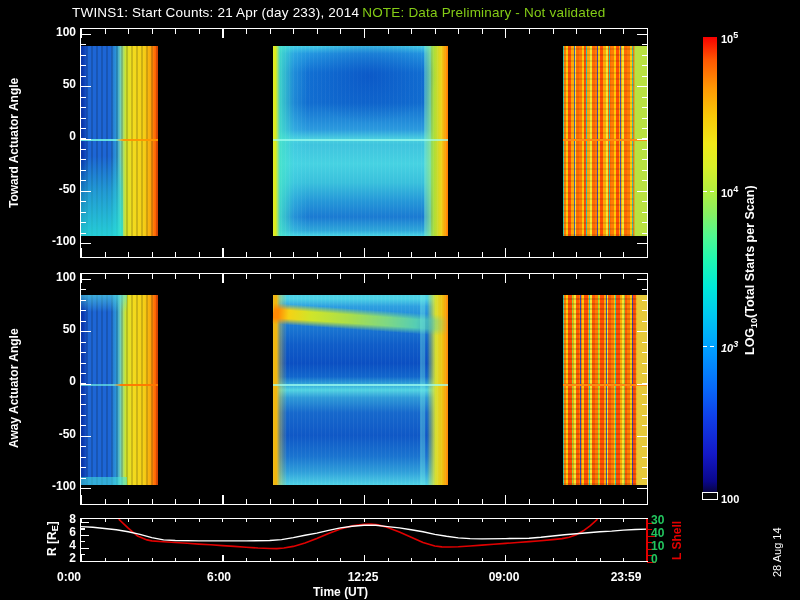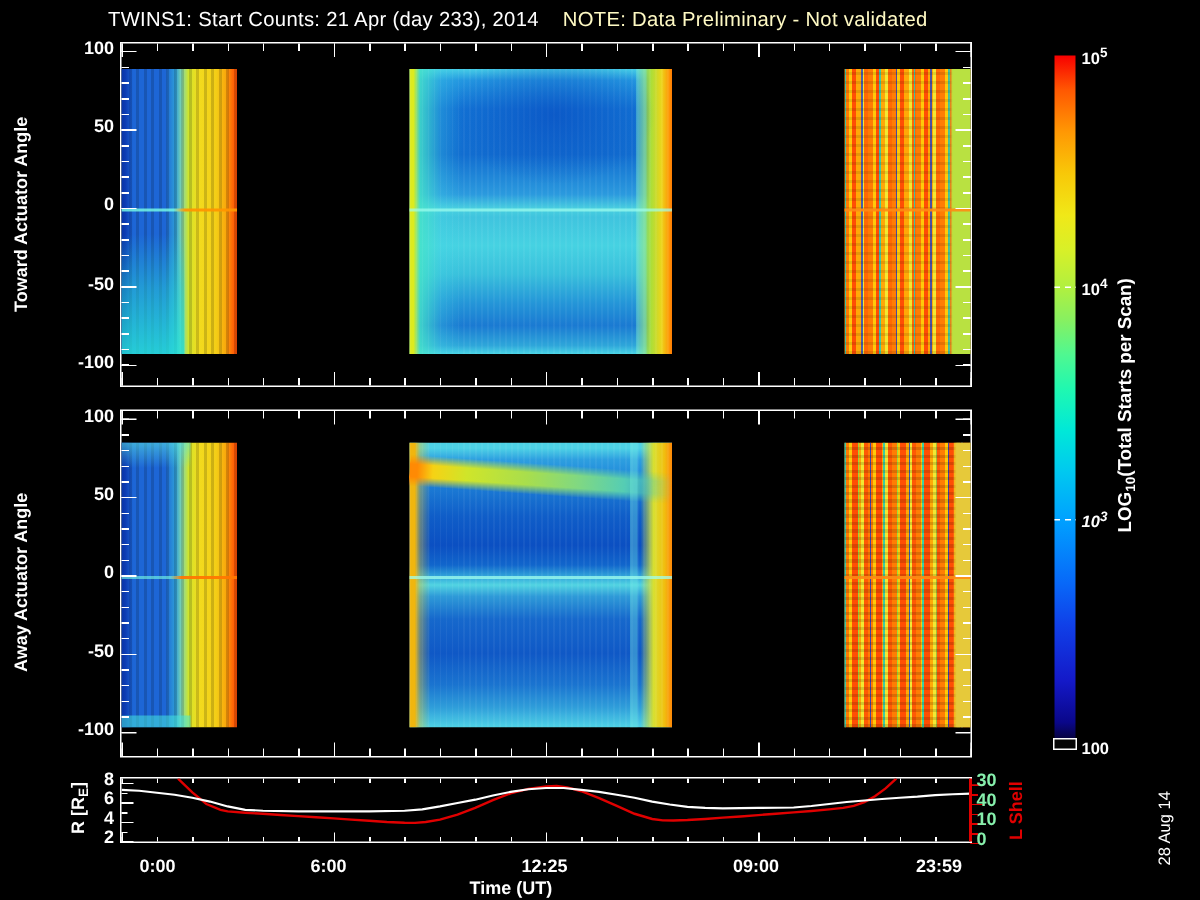--- a/index.html
+++ b/index.html
@@ -94,32 +94,32 @@
     background:repeating-linear-gradient(to bottom,#e00000 0 1px,transparent 1px 13px);}
   .or-minor{position:absolute;right:-5px;top:4px;height:40px;width:5px;
     background:repeating-linear-gradient(to bottom,#e00000 0 1px,transparent 1px 6.5px);}
   .ox-minor{position:absolute;left:0;bottom:0;width:566px;height:3px;
     background:repeating-linear-gradient(to right,#fff 0 1px,transparent 1px 23.583px);}
   .ox-major{position:absolute;left:0;bottom:0;width:566px;height:6px;
     background:repeating-linear-gradient(to right,#fff 0 1px,transparent 1px 141.5px);}
   .ox-minor-t{position:absolute;left:0;top:0;width:566px;height:3px;
     background:repeating-linear-gradient(to right,#fff 0 1px,transparent 1px 23.583px);}
   .redline{position:absolute;right:-1px;top:0;bottom:0;width:2px;background:#e00000;}
-  .rlabel{position:absolute;left:651px;width:22px;font-size:12px;font-weight:bold;color:#86efac;}
+  .rlabel{position:absolute;left:651px;width:22px;font-size:12px;font-weight:bold;color:#22c55e;}
   
   #colorbar{position:absolute;left:703px;top:37px;width:14px;height:463px;
     background:linear-gradient(to top,#05010d 0%,#0a078a 4%,#1419c8 10%,#1040e8 18%,#0868f8 24%,#00a0ff 33%,#00c8f0 40%,#00e8d8 46%,#20f8b0 52%,#50f890 57%,#88f060 62%,#b0f040 66.5%,#d8f028 72%,#f0e818 77%,#f8c808 83%,#ff9804 89%,#ff5802 95%,#f80000 100%);}
   .cb-dash{position:absolute;left:0;width:100%;height:1px;
     background:repeating-linear-gradient(to right,#fff 0 4px,transparent 4px 7px);}
   .cb-bottom{position:absolute;left:-1px;right:-1px;bottom:0;height:8px;background:#060606;border:1px solid #fff;}
   .cb-tick{position:absolute;left:721px;font-size:11px;font-weight:bold;}
   .cb-tick sup{font-size:9px;}
   sub{font-size:9px;}
   #title{position:absolute;left:72px;top:6px;font-size:13.5px;letter-spacing:.2px;white-space:nowrap;}
-  #title .note{color:#fef9c3;margin-left:16px;}
+  #title .note{color:#84cc16;margin-left:3px;}
   svg{position:absolute;left:0;top:0;}
 </style>
 </head>
 <body>
 
 <div id="title">
   <span>TWINS1: Start Counts: 21 Apr (day 233), 2014</span><span class="note">NOTE: Data Preliminary - Not validated</span>
 </div>
 
 <div class="abs vlabel" style="left:8px;top:33px;height:220px;width:16px;">Toward Actuator Angle</div>
@@ -207,21 +207,21 @@
   <div class="or-minor"></div>
     <div class="or-major"></div>
 </div>
 
 <div class="rlabel" style="top:514px;">30</div>
 <div class="rlabel" style="top:527px;">40</div>
 <div class="rlabel" style="top:540px;">10</div>
 <div class="rlabel" style="top:553px;">0</div>
 <div class="abs vlabel" style="left:671px;top:506px;height:68px;width:14px;color:#e00000;font-size:12px;">L Shell</div>
 
-<div class="xlabel" style="left:83px;">0:00</div>
+<div class="xlabel" style="left:47px;">0:00</div>
 <div class="xlabel" style="left:197px;">6:00</div>
 <div class="xlabel" style="left:341px;">12:25</div>
 <div class="xlabel" style="left:482px;">09:00</div>
 <div class="xlabel" style="left:604px;">23:59</div>
 <div class="abs" style="left:313px;top:586px;width:100px;text-align:left;font-size:12px;font-weight:bold;">Time (UT)</div>
 
 <div id="colorbar">
   <div class="cb-dash" style="top:33.3%;"></div>
   <div class="cb-dash" style="top:66.7%;"></div>
   <div class="cb-bottom"></div>

